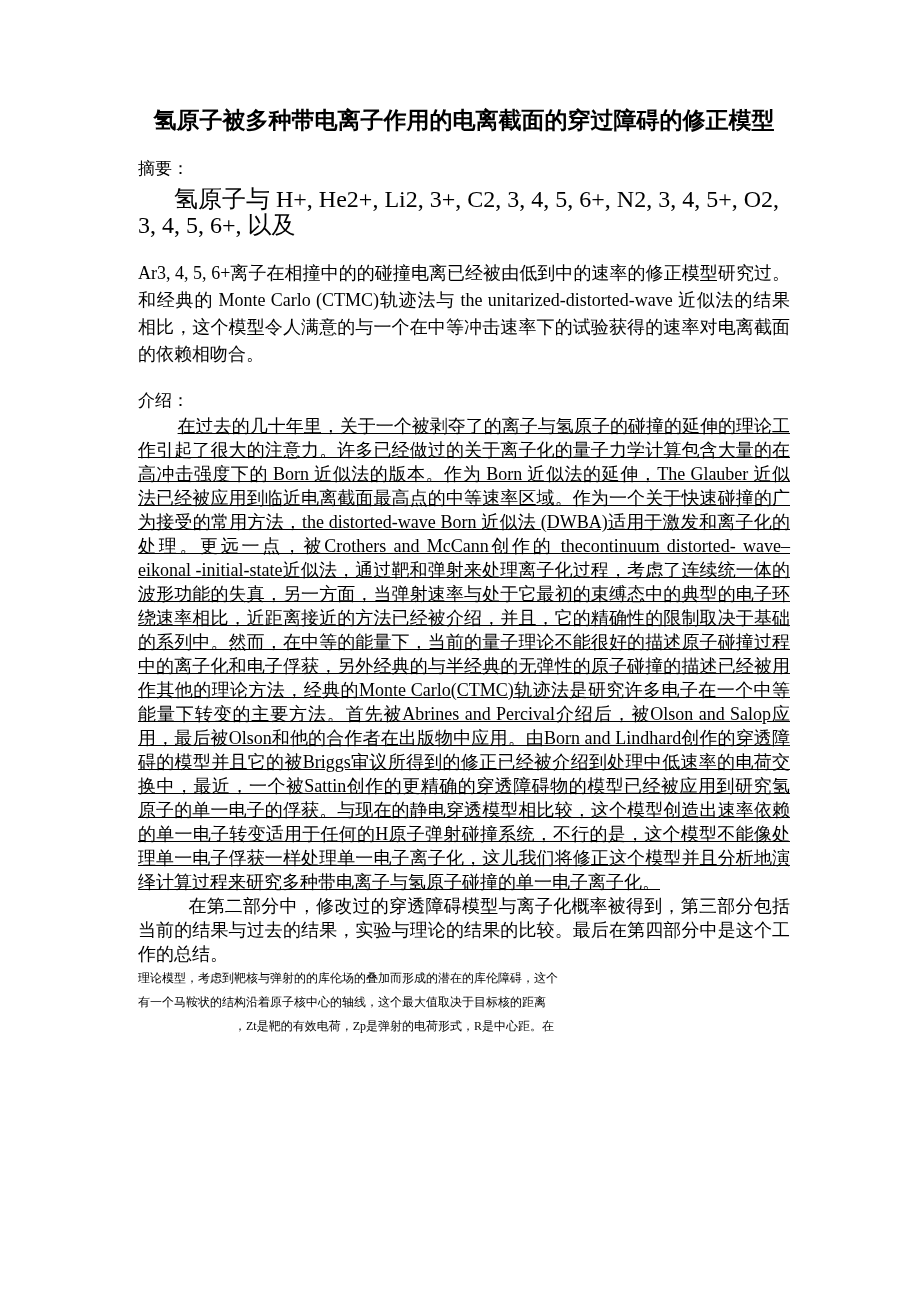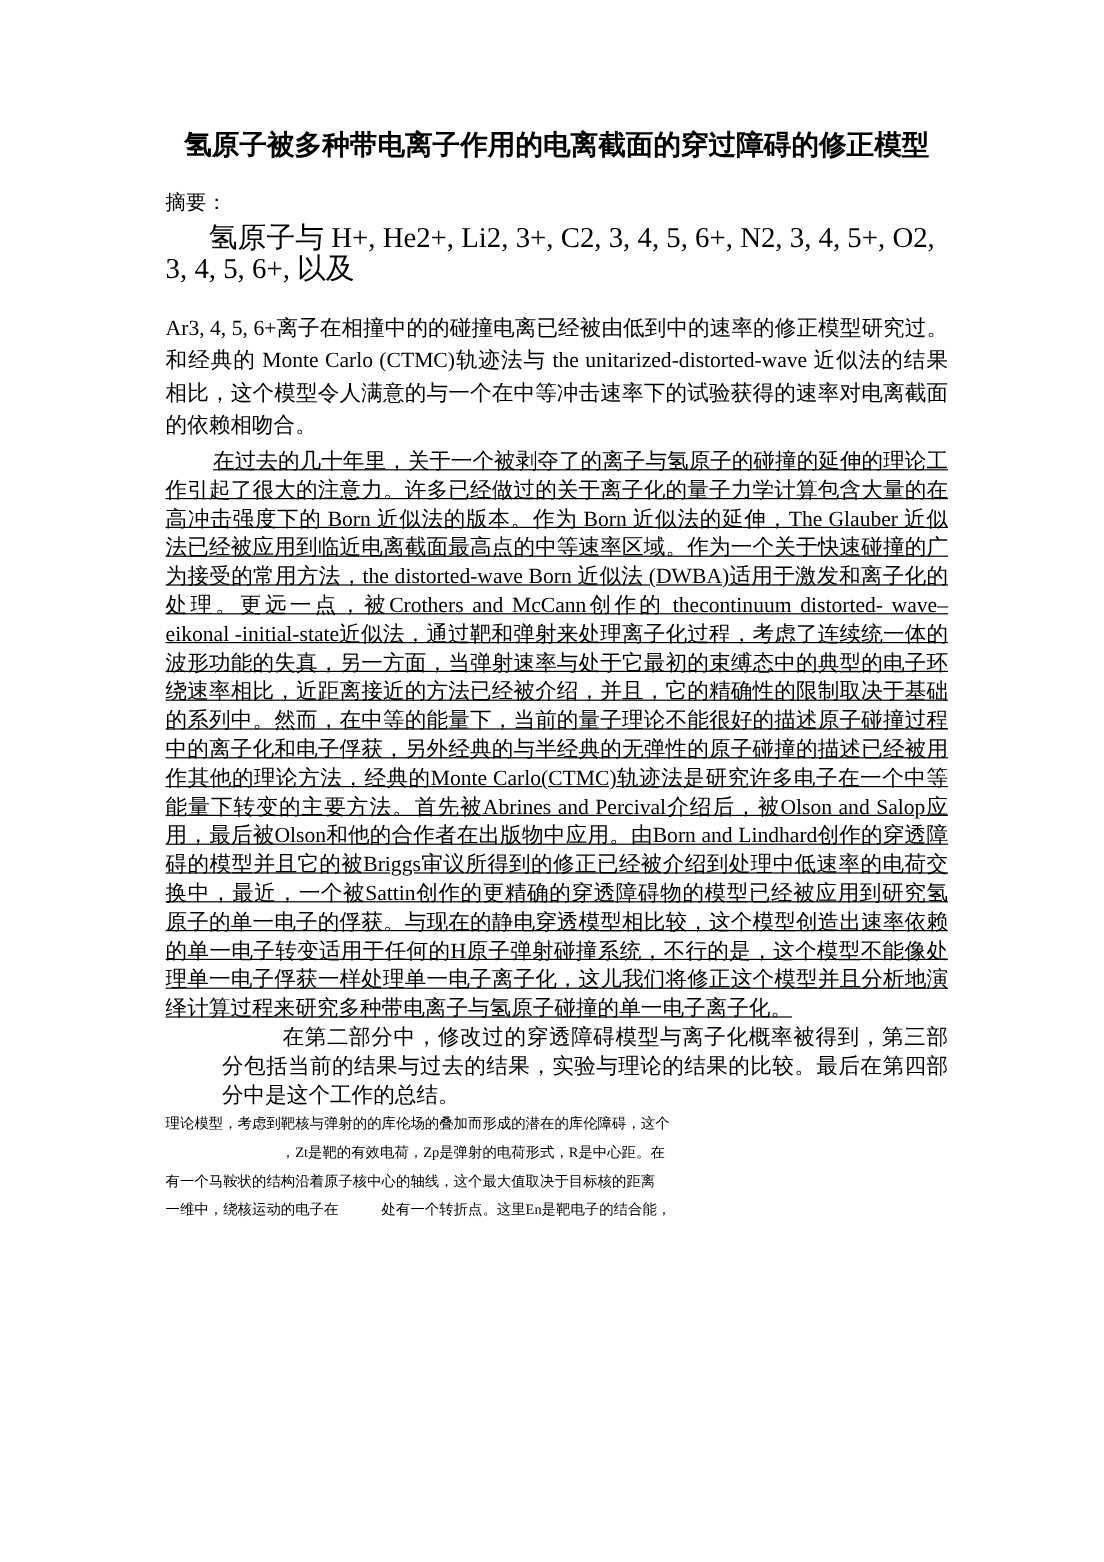--- a/index.html
+++ b/index.html
@@ -32,57 +32,57 @@
     font-size: 24px;
     line-height: 26px;
     text-indent: 1.5em;
     margin-top: 4px;
     margin-bottom: 22px;
   }
   .abs-body {
     font-size: 18px;
     line-height: 27px;
     text-align: justify;
-    margin-bottom: 4px;
+    margin-bottom: 20px;
   }
   .para {
     font-size: 18px;
     line-height: 24px;
     text-align: justify;
   }
   .indent-12 { text-indent: 1.2em; }
   .indent-22 { text-indent: 2.2em; text-decoration: underline; }
-  .indent-28 { text-indent: 2.8em; margin-left: 47px; }
+  .indent-28 { text-indent: 2.8em; }
   .theory-label { text-indent: 2.3em; }
   .theory-line {
     font-size: 12px;
     line-height: 24px;
     white-space: pre-wrap;
   }
 </style>
 </head>
 <body>
 
 <div class="page">
 
   <h1 class="doc-title">氢原子被多种带电离子作用的电离截面的穿过障碍的修正模型</h1>
 
   <p class="label">摘要：</p>
 
   <p class="abs-line1">氢原子与 H+, He2+, Li2, 3+, C2, 3, 4, 5, 6+, N2, 3, 4, 5+, O2, 3, 4, 5, 6+,  以及</p>
 
   <p class="abs-body">Ar3, 4, 5, 6+离子在相撞中的的碰撞电离已经被由低到中的速率的修正模型研究过。和经典的 Monte Carlo (CTMC)轨迹法与 the unitarized-distorted-wave 近似法的结果相比，这个模型令人满意的与一个在中等冲击速率下的试验获得的速率对电离截面的依赖相吻合。</p>
 
+  <p class="label">介绍：</p>
 
 
   <p class="para indent-22">在过去的几十年里，关于一个被剥夺了的离子与氢原子的碰撞的延伸的理论工作引起了很大的注意力。许多已经做过的关于离子化的量子力学计算包含大量的在高冲击强度下的 Born 近似法的版本。作为 Born 近似法的延伸，The Glauber 近似法已经被应用到临近电离截面最高点的中等速率区域。作为一个关于快速碰撞的广为接受的常用方法，the distorted-wave Born 近似法 (DWBA)适用于激发和离子化的处理。更远一点，被Crothers and McCann创作的 thecontinuum distorted- wave–eikonal -initial-state近似法，通过靶和弹射来处理离子化过程，考虑了连续统一体的波形功能的失真，另一方面，当弹射速率与处于它最初的束缚态中的典型的电子环绕速率相比，近距离接近的方法已经被介绍，并且，它的精确性的限制取决于基础的系列中。然而，在中等的能量下，当前的量子理论不能很好的描述原子碰撞过程中的离子化和电子俘获，另外经典的与半经典的无弹性的原子碰撞的描述已经被用作其他的理论方法，经典的Monte Carlo(CTMC)轨迹法是研究许多电子在一个中等能量下转变的主要方法。首先被Abrines and Percival介绍后，被Olson and Salop应用，最后被Olson和他的合作者在出版物中应用。由Born and Lindhard创作的穿透障碍的模型并且它的被Briggs审议所得到的修正已经被介绍到处理中低速率的电荷交换中，最近，一个被Sattin创作的更精确的穿透障碍物的模型已经被应用到研究氢原子的单一电子的俘获。与现在的静电穿透模型相比较，这个模型创造出速率依赖的单一电子转变适用于任何的H原子弹射碰撞系统，不行的是，这个模型不能像处理单一电子俘获一样处理单一电子离子化，这儿我们将修正这个模型并且分析地演绎计算过程来研究多种带电离子与氢原子碰撞的单一电子离子化。</p>
 
   <p class="para indent-28">在第二部分中，修改过的穿透障碍模型与离子化概率被得到，第三部分包括当前的结果与过去的结果，实验与理论的结果的比较。最后在第四部分中是这个工作的总结。</p>
 
 
   <div class="theory-block">
     <div class="theory-line">理论模型，考虑到靶核与弹射的的库伦场的叠加而形成的潜在的库伦障碍，这个</div>
+    <div class="theory-line">有一个马鞍状的结构沿着原子核中心的轴线，这个最大值取决于目标核的距离</div>
     <div class="theory-line">　　　　　　　　，Zt是靶的有效电荷，Zp是弹射的电荷形式，R是中心距。在</div>
-    <div class="theory-line">有一个马鞍状的结构沿着原子核中心的轴线，这个最大值取决于目标核的距离</div>
-    <div class="theory-line">一维中，绕核运动的电子在　　　处有一个转折点。这里En是靶电子的结合能，</div>
   </div>
 
 </div>
 
 </body></html>

